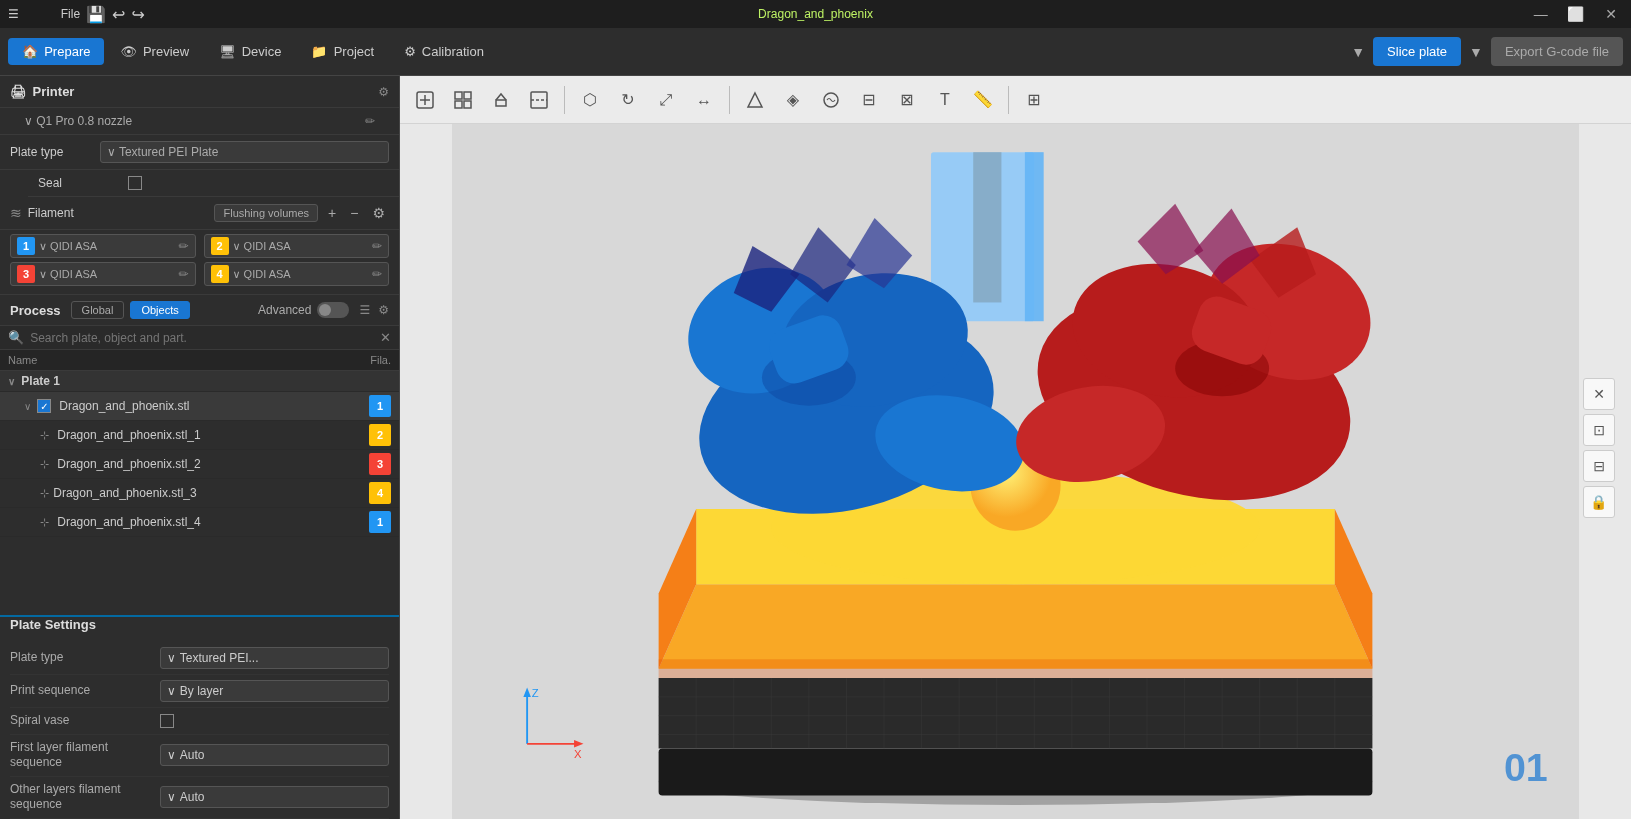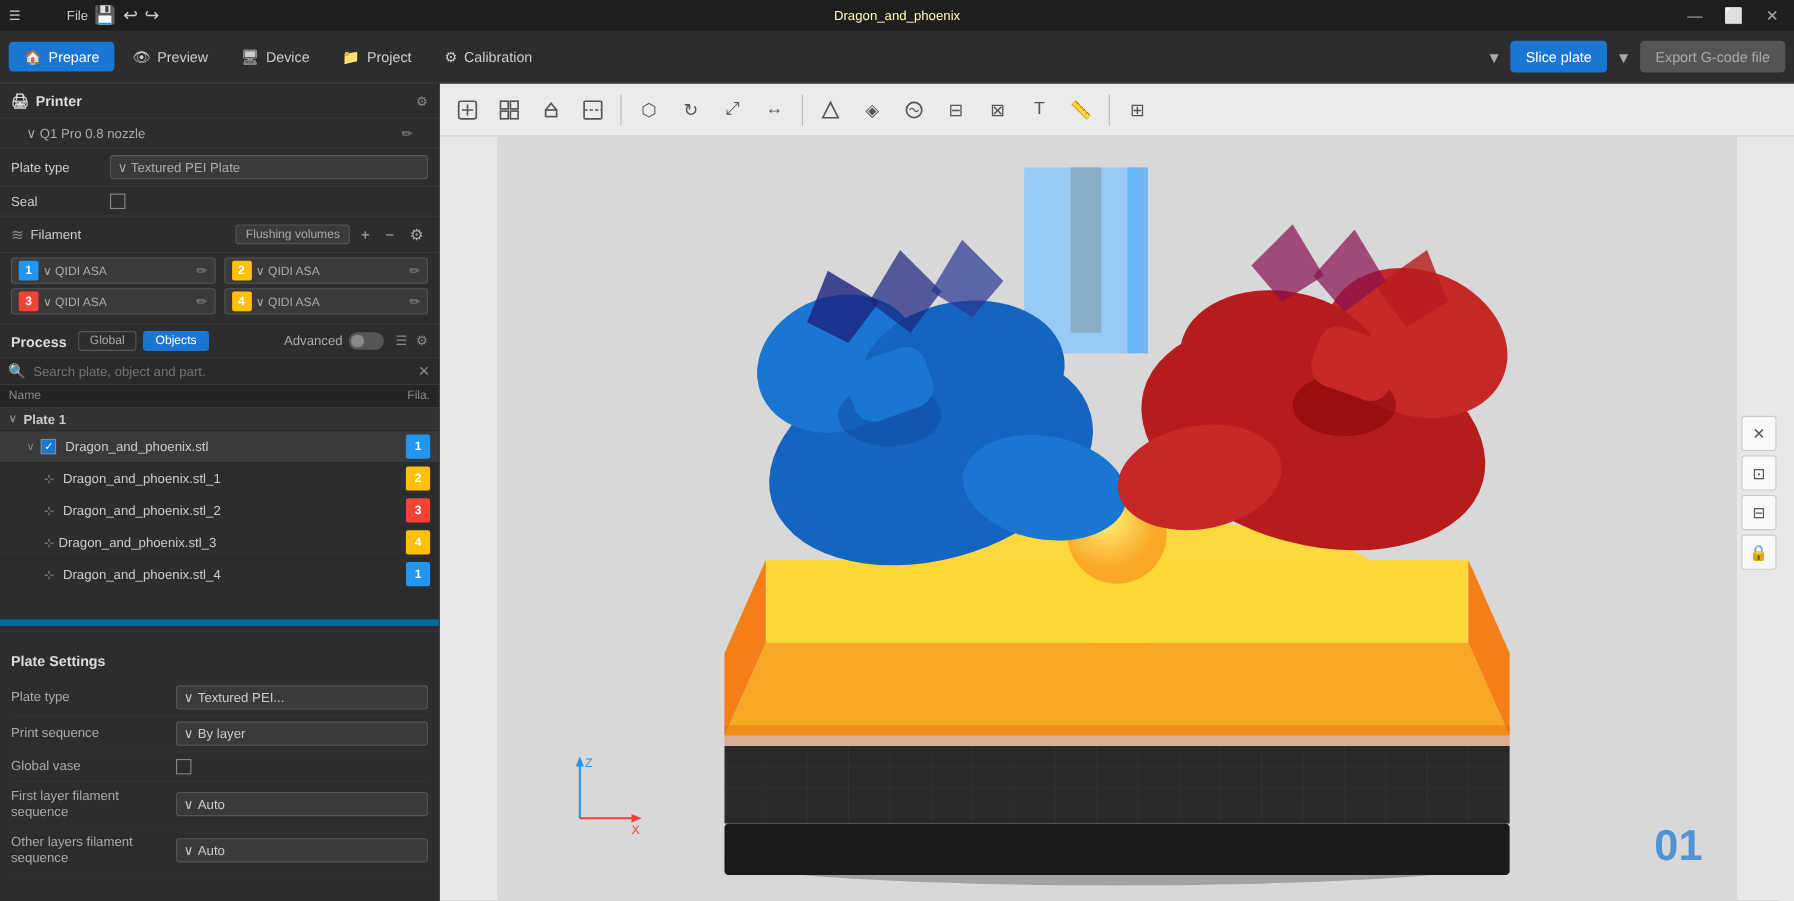--- a/index.html
+++ b/index.html
@@ -1,21 +1,21 @@
 <!DOCTYPE html>
 <html><head>
   <meta charset="utf-8">
   <style>
     * { box-sizing: border-box; margin: 0; padding: 0; }
     body { font-family: 'Segoe UI', Arial, sans-serif; font-size: 12px; background: #2b2b2b; color: #ccc; height: 819px; width: 1631px; overflow: hidden; display: flex; flex-direction: column; }
 
     
     .title-bar { background: #1e1e1e; height: 28px; display: flex; align-items: center; justify-content: space-between; padding: 0 8px; color: #ccc; font-size: 12px; flex-shrink: 0; }
     .title-bar-left { display: flex; align-items: center; gap: 6px; }
-    .title-bar-center { position: absolute; left: 50%; transform: translateX(-50%); font-size: 12px; color: #fef9c3; }
+    .title-bar-center { position: absolute; left: 50%; transform: translateX(-50%); font-size: 12px; color: #bef264; }
     .title-bar-right { display: flex; align-items: center; gap: 8px; font-size: 14px; }
     .title-bar-right span { cursor: pointer; color: #aaa; padding: 2px 6px; }
 
     
     .nav-bar { background: #2d2d2d; height: 48px; display: flex; align-items: center; padding: 0 8px; gap: 2px; flex-shrink: 0; border-bottom: 1px solid #444; }
     .nav-btn { display: flex; align-items: center; gap: 6px; padding: 6px 14px; border-radius: 4px; cursor: pointer; font-size: 13px; color: #ccc; border: none; background: transparent; }
     .nav-btn.active { background: #1976d2; color: white; }
     .nav-right { margin-left: auto; display: flex; align-items: center; gap: 8px; }
     .slice-btn { background: #1976d2; color: white; border: none; border-radius: 4px; padding: 7px 14px; cursor: pointer; font-size: 13px; display: flex; align-items: center; gap: 6px; }
     .export-btn { background: #555; color: #aaa; border: none; border-radius: 4px; padding: 7px 14px; cursor: pointer; font-size: 13px; display: flex; align-items: center; gap: 6px; }
@@ -31,21 +31,21 @@
     .section-title { font-size: 13px; font-weight: 600; color: #ddd; display: flex; align-items: center; gap: 6px; }
     .printer-name { display: flex; align-items: center; justify-content: space-between; padding: 6px 24px; border-bottom: 1px solid #3a3a3a; }
     .printer-name span { color: #aaa; font-size: 12px; }
 
     
     .plate-type-row { display: flex; align-items: center; padding: 6px 10px; border-bottom: 1px solid #3a3a3a; gap: 10px; }
     .plate-type-label { color: #ccc; font-size: 12px; width: 80px; flex-shrink: 0; }
     .plate-type-select { flex: 1; background: #3a3a3a; border: 1px solid #555; border-radius: 3px; color: #aaa; padding: 3px 6px; font-size: 12px; cursor: pointer; }
 
     
-    .seal-row { display: flex; align-items: center; padding: 6px 10px; border-bottom: 1px solid #3a3a3a; gap: 10px; }
+    .seal-row { display: flex; align-items: center; padding: 6px 10px; border-bottom: 1px solid #3a3a3a; gap: 10px; margin-left: 28px; }
     .seal-label { color: #ccc; font-size: 12px; width: 80px; }
     .checkbox { width: 14px; height: 14px; border: 1px solid #888; background: transparent; cursor: pointer; }
 
     
     .filament-row { display: flex; align-items: center; padding: 6px 10px; border-bottom: 1px solid #3a3a3a; gap: 6px; }
     .filament-icon { color: #888; font-size: 14px; }
     .filament-label { color: #ccc; font-size: 12px; flex: 1; }
     .flush-btn { background: #3a3a3a; border: 1px solid #555; border-radius: 3px; color: #aaa; padding: 2px 8px; font-size: 11px; cursor: pointer; }
     .icon-btn { background: transparent; border: none; color: #aaa; cursor: pointer; font-size: 14px; padding: 2px 4px; }
 
@@ -75,21 +75,21 @@
     .tree-row { display: flex; align-items: center; padding: 3px 8px; border-bottom: 1px solid #2a2a2a; cursor: pointer; gap: 4px; }
     .tree-row.selected { background: #3a3a3a; }
     .tree-row.plate-row { background: #333; font-weight: 600; color: #ccc; font-size: 12px; }
     .tree-indent-1 { padding-left: 16px; }
     .tree-indent-2 { padding-left: 32px; }
     .tree-expand { color: #888; font-size: 10px; cursor: pointer; margin-right: 2px; }
     .tree-name { flex: 1; font-size: 12px; color: #ccc; }
     .tree-fila-badge { width: 22px; height: 22px; border-radius: 2px; display: flex; align-items: center; justify-content: center; font-size: 11px; font-weight: bold; color: white; }
 
     
-    .plate-settings { padding: 24px 10px; border-top: 6px solid #0369a1; }
+    .plate-settings { padding: 0 10px; border-top: 2px solid #0369a1; }
     .plate-settings-title { font-size: 13px; font-weight: 600; color: #ddd; margin-bottom: 10px; }
     .setting-row { display: flex; align-items: center; padding: 5px 0; border-bottom: 1px solid #333; }
     .setting-label { width: 150px; color: #aaa; font-size: 12px; line-height: 1.3; }
     .setting-value { flex: 1; }
     .setting-select { width: 100%; background: #3a3a3a; border: 1px solid #555; border-radius: 3px; color: #ccc; padding: 3px 6px; font-size: 12px; cursor: pointer; display: flex; align-items: center; gap: 4px; }
     .setting-checkbox { width: 14px; height: 14px; border: 1px solid #888; background: transparent; cursor: pointer; }
 
     
     .viewport { flex: 1; background: #e8e8e8; position: relative; overflow: hidden; }
     .toolbar-strip { position: absolute; top: 0; left: 0; right: 0; height: 48px; background: rgba(255,255,255,0.15); display: flex; align-items: center; padding: 0 8px; gap: 4px; border-bottom: 1px solid rgba(0,0,0,0.1); }
@@ -306,21 +306,21 @@
           <div class="setting-row">
         <span class="setting-label">Print sequence</span>
         <div class="setting-value">
           <div class="setting-select">
             <span>∨</span>
             <span>By layer</span>
           </div>
         </div>
       </div>
           <div class="setting-row">
-        <span class="setting-label">Global vase</span>
+        <span class="setting-label">Spiral vase</span>
         <div class="setting-value">
           <div class="setting-checkbox"></div>
         </div>
       </div>
           <div class="setting-row">
         <span class="setting-label">First layer filament sequence</span>
         <div class="setting-value">
           <div class="setting-select">
             <span>∨</span>
             <span>Auto</span>

